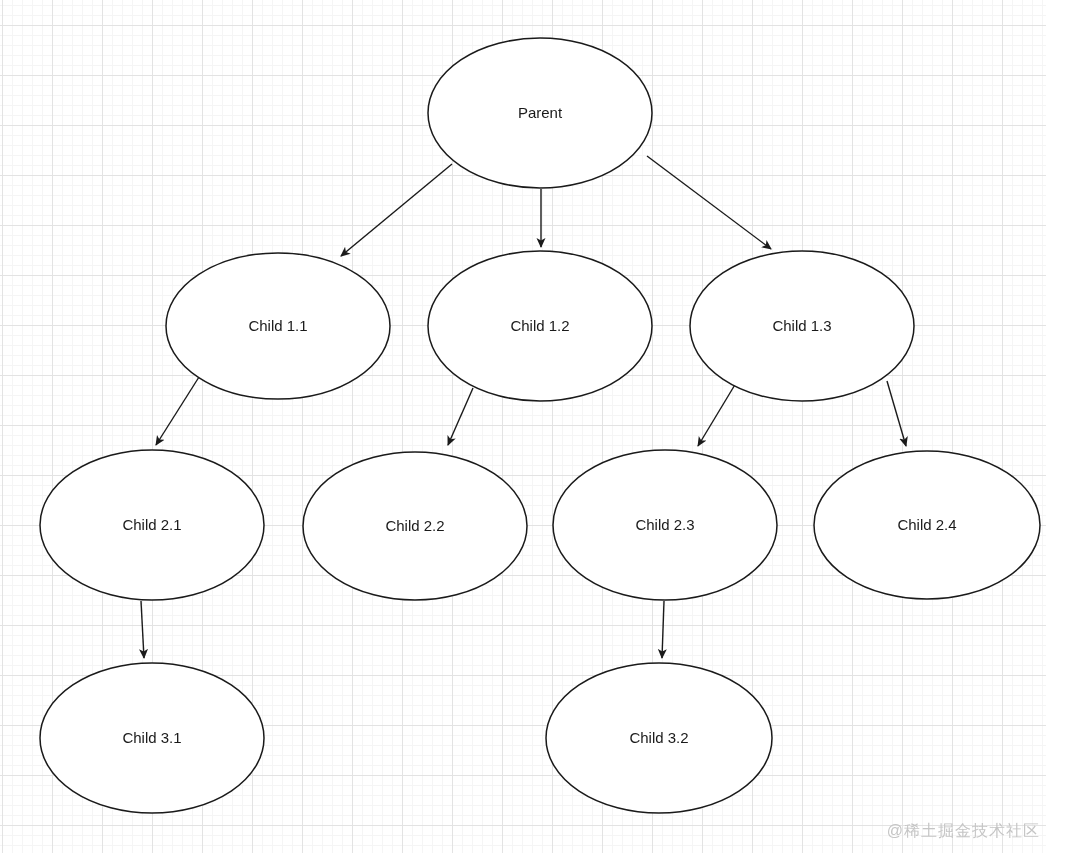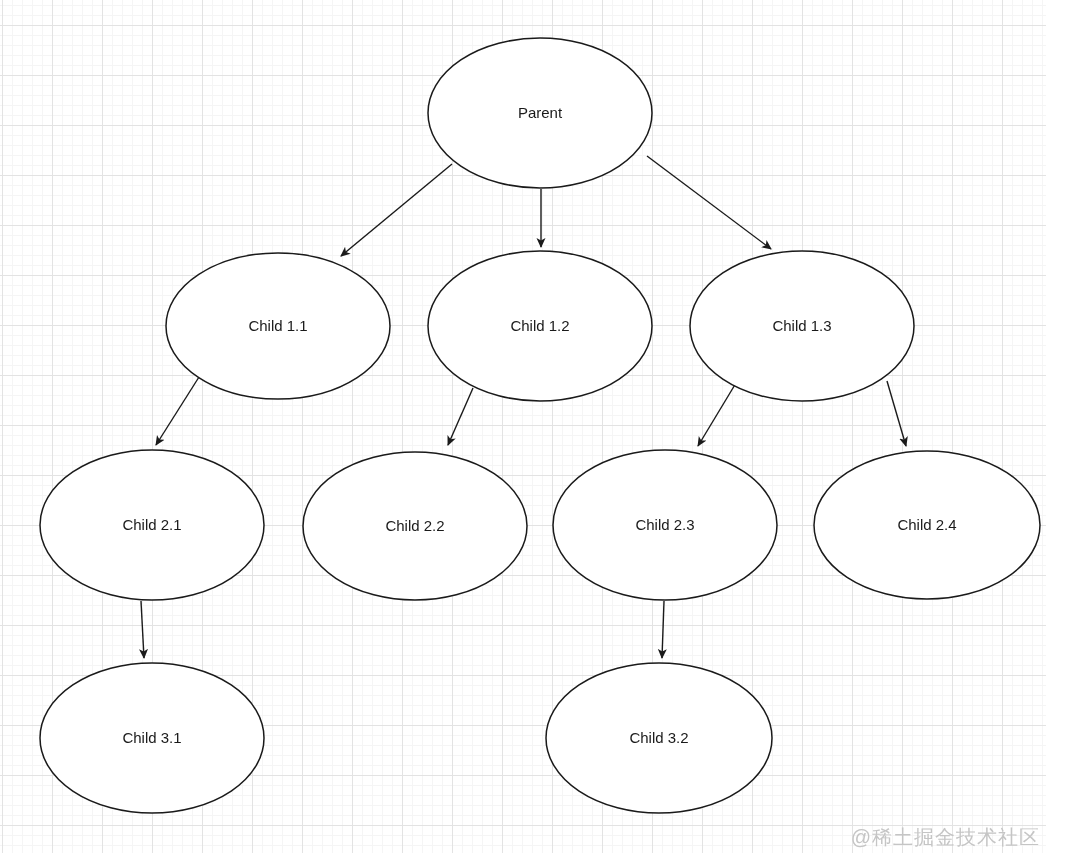--- a/index.html
+++ b/index.html
@@ -39,22 +39,22 @@
     text-anchor: middle;
   }
   .edge {
     stroke: #1a1a1a;
     stroke-width: 1.4;
     fill: none;
   }
   .watermark {
     position: absolute;
     right: 6px;
-    bottom: 2px;
-    font-size: 20px;
+    bottom: 11px;
+    font-size: 16px;
     letter-spacing: 1px;
     color: #c5c5c5;
     font-family: "Liberation Sans", "DejaVu Sans", sans-serif;
     user-select: none;
   }
 </style>
 </head>
 <body>
 
 <div class="canvas">

